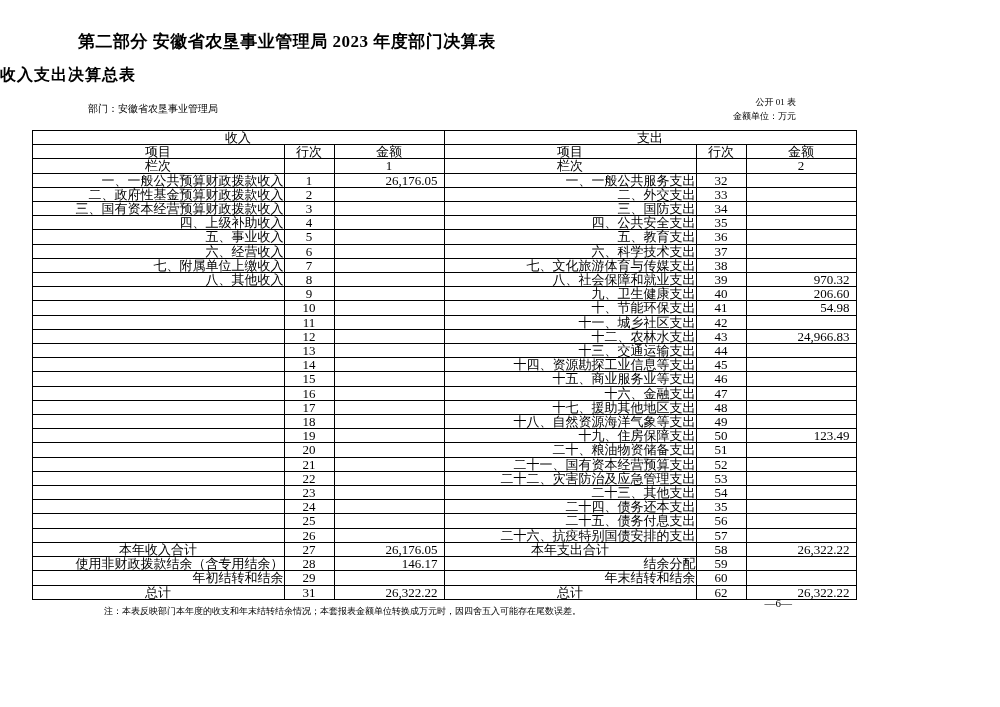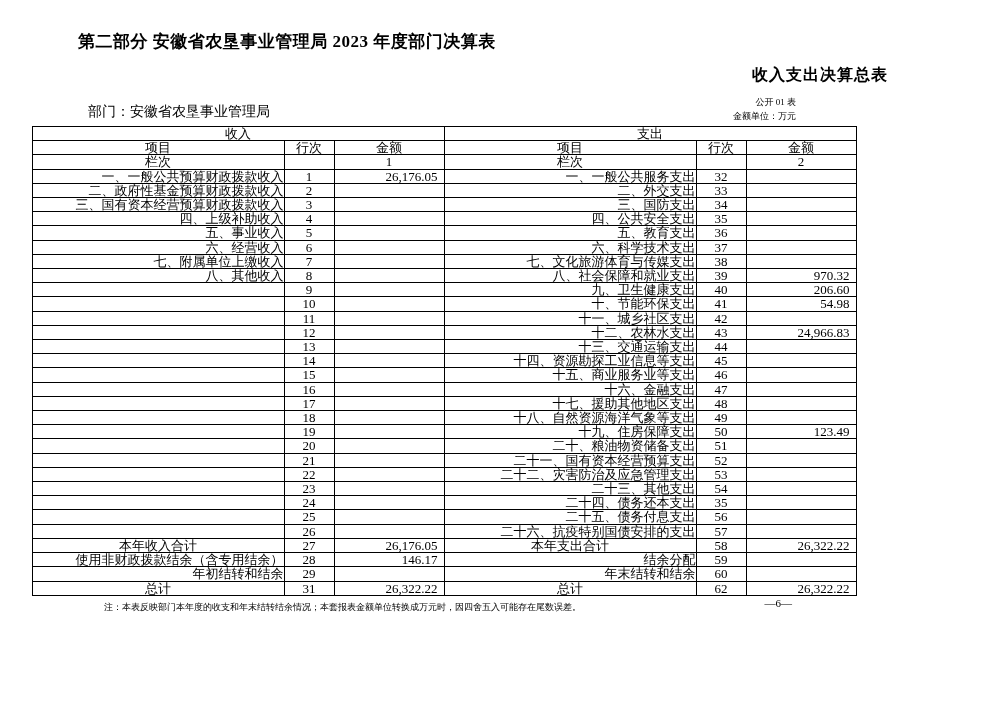--- a/index.html
+++ b/index.html
@@ -22,35 +22,35 @@
     height: 707px;
   }
   .title-main {
     text-align: left;
     margin: 30px 0 0 78px;
     font-size: 17px;
     font-weight: bold;
     letter-spacing: 0.5px;
   }
   .title-sub {
-    text-align: right;
+    text-align: left;
     margin: 12px 0 0 0;
     font-size: 16px;
     font-weight: bold;
     letter-spacing: 1px;
   }
   .meta-right {
     text-align: right;
     font-size: 9px;
     margin: 10px 92px 0 0;
     line-height: 1.5;
   }
   .meta-left {
-    font-size: 14px;
-    margin: -22px 0 4px 88px;
+    font-size: 10px;
+    margin: -22px 0 14px 88px;
     line-height: 1.5;
   }
   table.budget {
     border-collapse: collapse;
     margin: 4px auto 0 auto;
     width: 825px;
     font-size: 13px;
     table-layout: fixed;
   }
   table.budget td, table.budget th {

